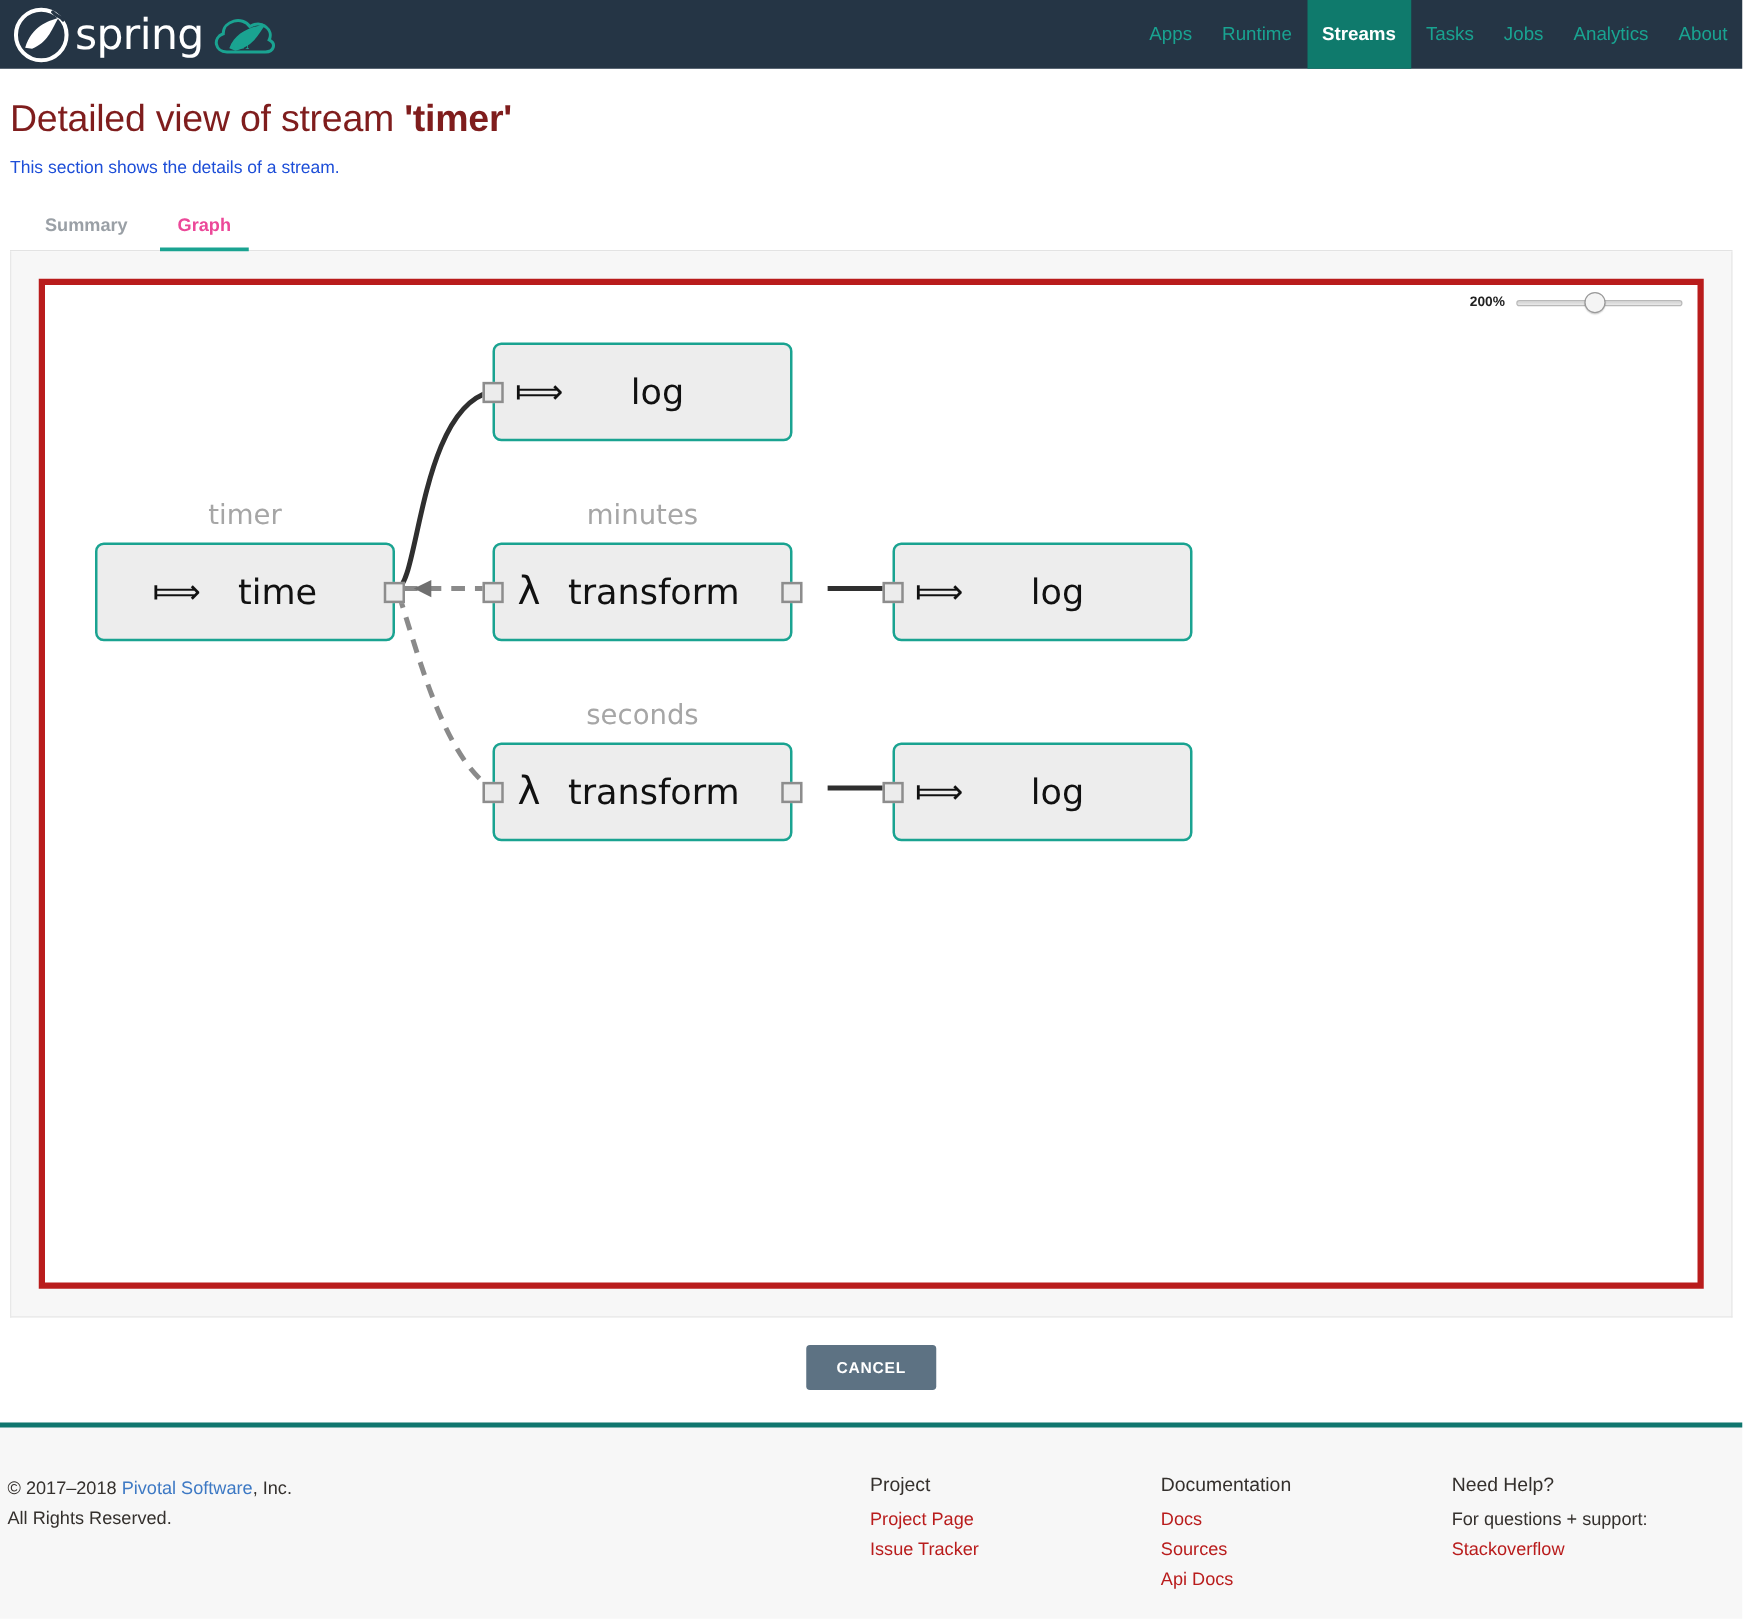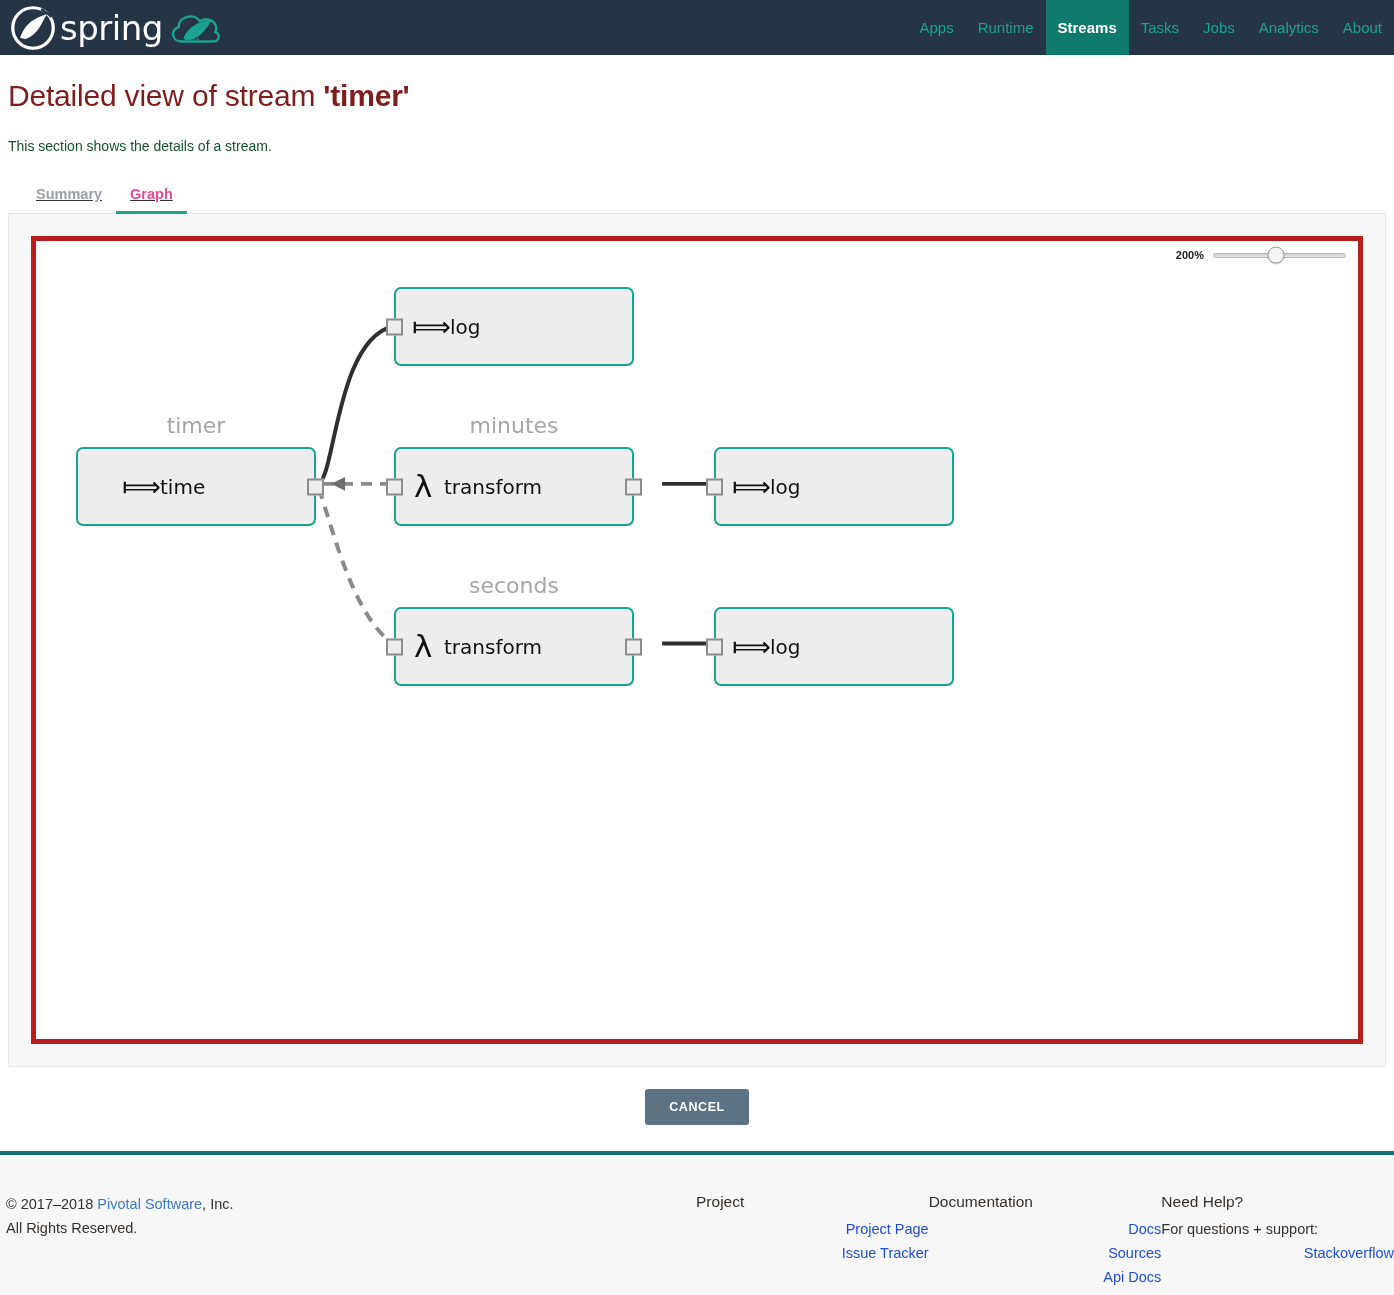--- a/index.html
+++ b/index.html
@@ -42,30 +42,29 @@
   }
   .nav-link.active { background: #0f7a6c; color: #ffffff; font-weight: 600; }
 
   
   .page-wrap { padding: 0 8px; }
   .page-title {
     font-size: 30px; font-weight: 400; color: #7f1d1d;
     margin: 24px 0 0 0; letter-spacing: -0.2px;
   }
   .page-title b { font-weight: 700; }
-  .page-sub { font-size: 14px; color: #14532d; margin: 25px 0 0 0; }
+  .page-sub { font-size: 14px; color: #1d4ed8; margin: 12px 0 0 0; }
 
   
   .tabs {
     margin-top: 26px;
     display: flex; align-items: flex-end;
     border-bottom: 1px solid #e3e3e3;
     padding-left: 14px;
-    gap: 0;
-    text-decoration: underline;
+    gap: 12px;
   }
   .tab {
     font-size: 14.5px; font-weight: 700;
     padding: 6px 14px 9px 14px;
     color: #9aa0a6;
     cursor: pointer;
     border-bottom: 3px solid transparent;
     margin-bottom: -1px;
   }
   .tab.active { color: #ec4899; border-bottom-color: #1aa391; }
@@ -120,21 +119,21 @@
     display: flex; align-items: center;
     width: 240px; height: 79px;
   }
   .node-icon {
     font-size: 27px; line-height: 1; color: #111;
     margin-left: 16px; width: 38px; text-align: left;
     font-family: "DejaVu Sans", sans-serif;
   }
   .node-icon.lambda { font-size: 31px; margin-left: 18px; width: 30px; }
   .node-label {
-    flex: 1; font-size: 20px; color: #111;
+    flex: 1; text-align: center; font-size: 28px; color: #111;
     padding-right: 30px;
     font-family: "DejaVu Sans", sans-serif;
   }
   .node-name {
     position: absolute; top: -36px; left: 0; width: 100%;
     text-align: center; font-size: 22px; color: #a6a6a6;
     font-family: "DejaVu Sans", sans-serif;
   }
   .port {
     position: absolute; width: 17px; height: 17px;
@@ -160,21 +159,21 @@
     background: #f7f7f7;
     border-top: 4px solid #0f766e;
     height: 161px;
     display: flex;
     padding: 38px 0 0 0;
     font-size: 14.5px;
   }
   .f-copy { width: 700px; padding-left: 6px; line-height: 1.65; color: #34302d; }
   .f-col { width: 234px; }
   .f-head { font-size: 15.5px; color: #34302d; margin-bottom: 7px; }
-  .f-link { color: #1d4ed8; text-decoration: none; display: block; line-height: 1.65; cursor: pointer; text-align: right; }
+  .f-link { color: #b91c1c; text-decoration: none; display: block; line-height: 1.65; cursor: pointer; }
   .f-text { color: #34302d; line-height: 1.65; }
   .inline-link { color: #3d79c4; text-decoration: none; cursor: pointer; }
 </style>
 </head>
 <body>
 
 <div class="navbar">
   <div class="brand">
     <svg class="brand-logo" viewBox="0 0 100 100">
       <circle cx="50" cy="50" r="44" fill="none" stroke="#ffffff" stroke-width="7"></circle>

